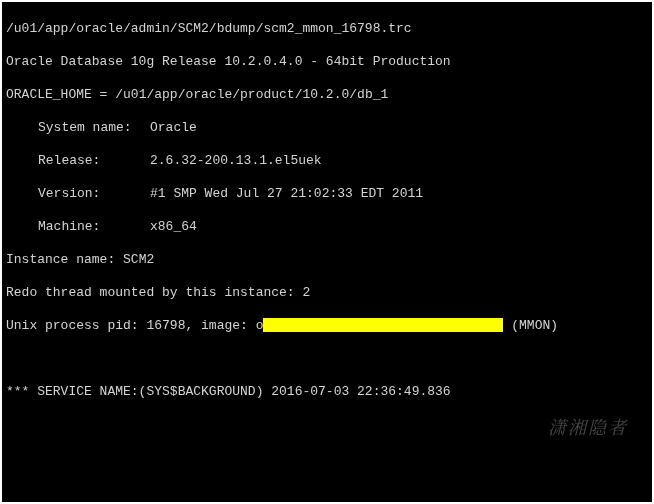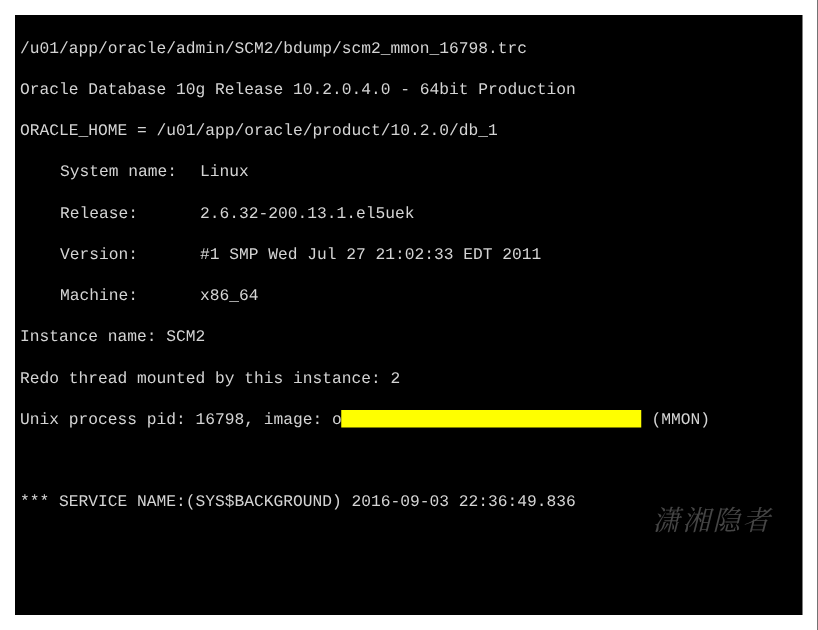--- a/index.html
+++ b/index.html
@@ -7,21 +7,21 @@
     background: #888;
     font-family: "Courier New", monospace;
     font-size: 13px;
     line-height: 16.5px;
     width: 654px;
     height: 504px;
     overflow: hidden;
   }
   .outer {
     background: #fff;
-    padding: 12px;
+    padding: 2px;
     width: 654px;
     height: 504px;
   }
   .terminal {
     background: #000;
     color: #d4d4d4;
     width: 100%;
     height: 100%;
     padding: 2px 4px;
     white-space: pre;
@@ -35,43 +35,43 @@
     background: #ffff00;
     height: 14px;
     vertical-align: middle;
   }
   .watermark {
     position: absolute;
     right: 24px;
     bottom: 68px;
     color: rgba(200,200,200,0.35);
     font-family: "KaiTi","STKaiti","Noto Serif CJK SC","Songti SC",serif;
-    font-size: 22px;
+    font-size: 18px;
     font-style: italic;
     letter-spacing: 2px;
     pointer-events: none;
   }
 </style>
 </head>
 <body>
 
 <div class="outer">
 <div class="terminal">
 <span class="line">/u01/app/oracle/admin/SCM2/bdump/scm2_mmon_16798.trc</span>
 <span class="line">Oracle Database 10g Release 10.2.0.4.0 - 64bit Production</span>
 <span class="line"><span>ORACLE_HOME =</span> <span>/u01/app/oracle/product/10.2.0/db_1</span></span>
-<span class="line"><span class="label" style="width:112px">System name:</span><span>Linux</span></span>
+<span class="line"><span class="label" style="width:112px">System name:</span><span>Oracle</span></span>
 <span class="line"><span class="label" style="width:112px">Release:</span><span>2.6.32-200.13.1.el5uek</span></span>
 <span class="line"><span class="label" style="width:112px">Version:</span><span>#1 SMP Wed Jul 27 21:02:33 EDT 2011</span></span>
 <span class="line"><span class="label" style="width:112px">Machine:</span><span>x86_64</span></span>
 <span class="line"><span>Instance name:</span> <span>SCM2</span></span>
 <span class="line">Redo thread mounted by this instance: 2</span>
 <span class="line"><span>Unix process pid:</span> <span>16798, image: o</span><span class="redact" style="width:240px"></span><span> (MMON)</span></span>
 <span class="line"> </span>
-<span class="line">*** SERVICE NAME:(SYS$BACKGROUND) 2016-09-03 22:36:49.836</span>
+<span class="line">*** SERVICE NAME:(SYS$BACKGROUND) 2016-07-03 22:36:49.836</span>
 
 
 
 
 
 
 
 
 
 

